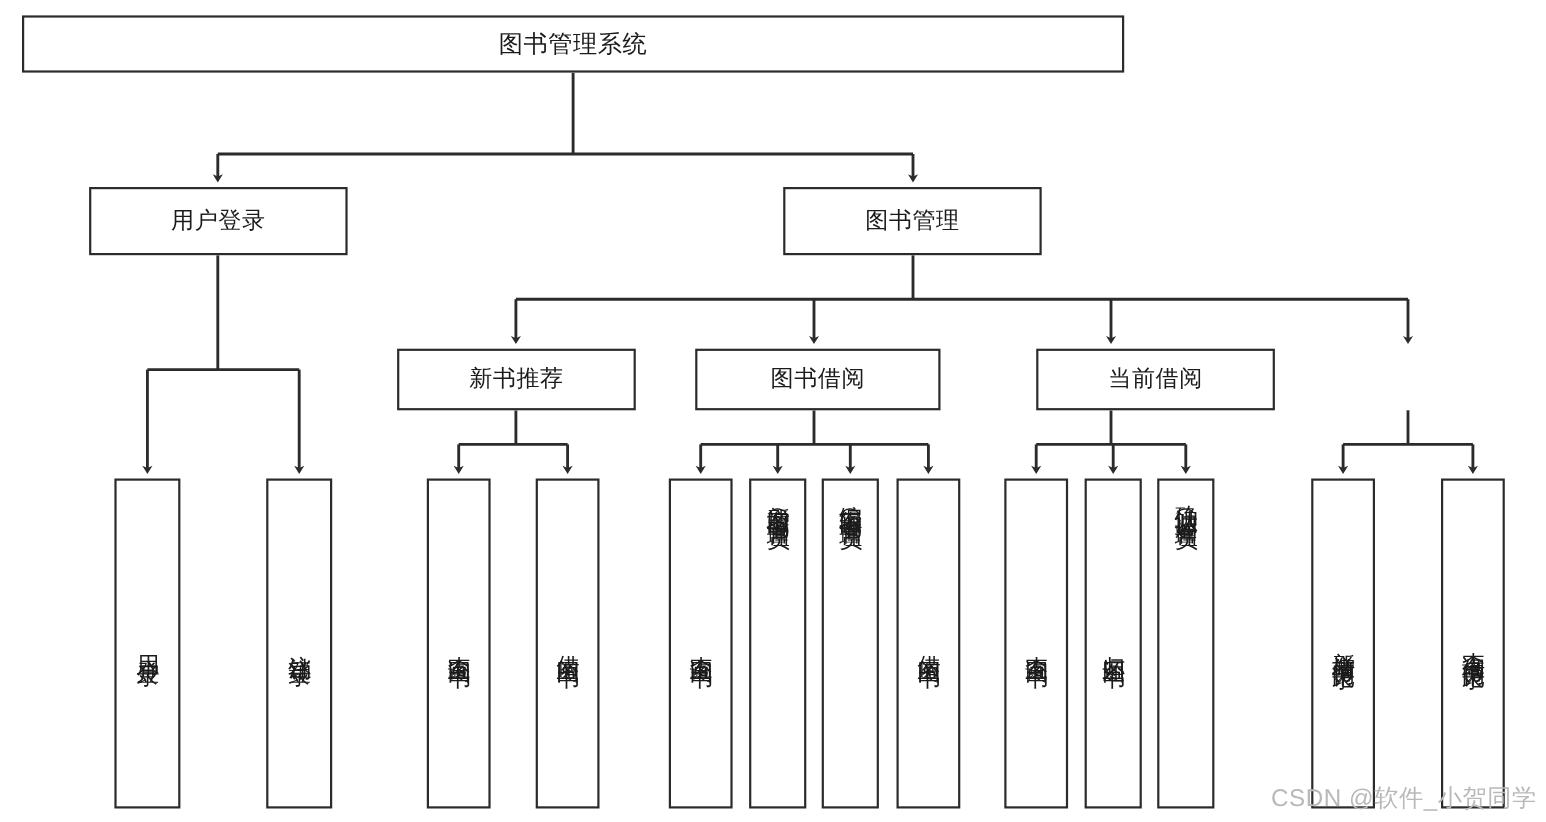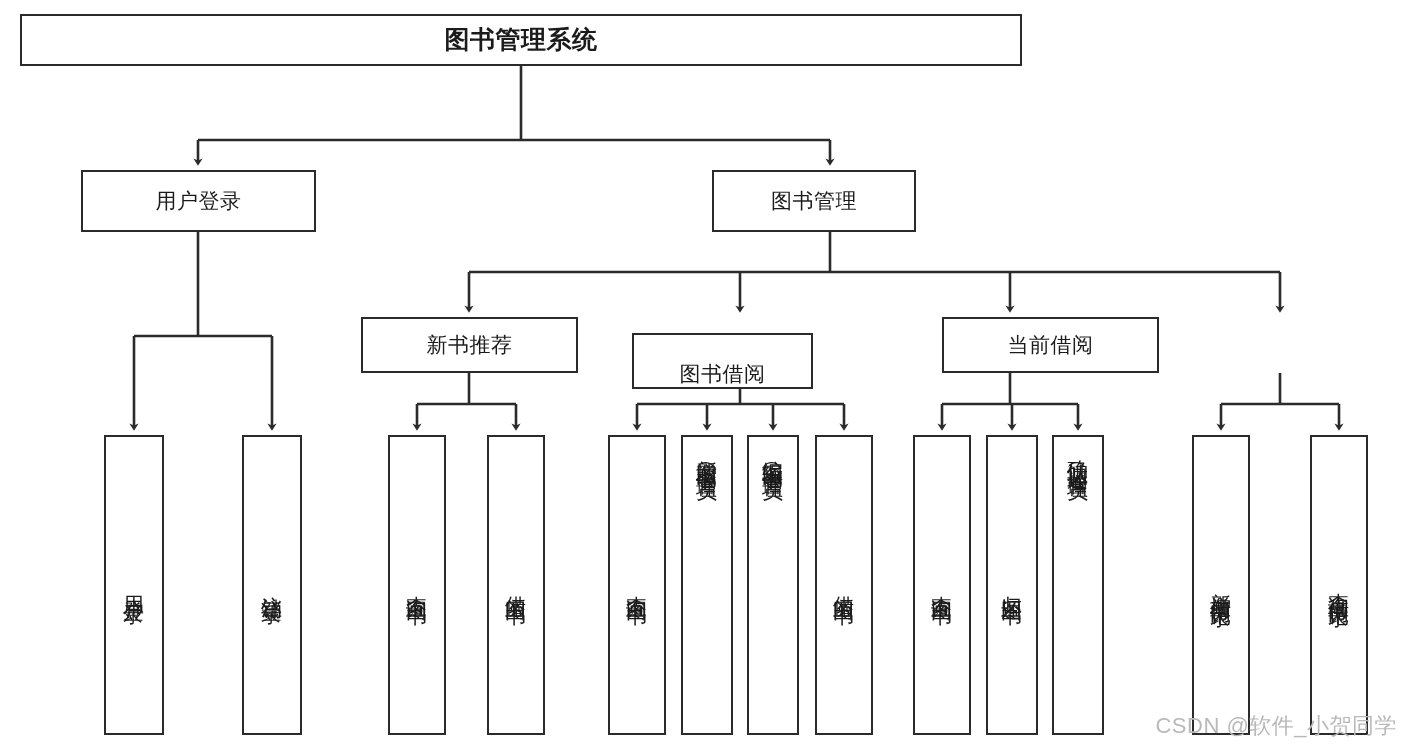--- a/index.html
+++ b/index.html
@@ -42,22 +42,21 @@
     text-align: center;
     line-height: 1.18;
     white-space: nowrap;
   }
   
   .node.h-node .label {
     font-size: 21px;
     letter-spacing: 0.5px;
   }
   .node.root .label {
-    font-size: 25px;
-    font-weight: bold;
+    font-size: 22px;
   }
   
   .node.leaf {
     align-items: flex-start;
     justify-content: center;
     padding-top: 6px;
   }
   .node.leaf .label {
     writing-mode: vertical-rl;
     text-orientation: upright;
@@ -150,29 +149,29 @@
   </svg>
 
   <div class="node h-node root" style="left:20px; top:14px; width:1002px; height:52px;">
     <span class="label">图书管理系统</span>
   </div>
 
   <div class="node h-node" style="left:81px; top:170px; width:235px; height:62px;">
     <span class="label">用户登录</span>
   </div>
 
-  <div class="node h-node" style="left:712px; top:170px; width:204px; height:62px;">
+  <div class="node h-node" style="left:712px; top:170px; width:235px; height:62px;">
     <span class="label">图书管理</span>
   </div>
 
   <div class="node h-node" style="left:361px; top:317px; width:217px; height:56px;">
     <span class="label">新书推荐</span>
   </div>
 
-  <div class="node h-node" style="left:632px; top:333px; width:181px; height:56px;align-items:flex-end;">
+  <div class="node h-node" style="left:632px; top:317px; width:223px; height:56px;">
     <span class="label">图书借阅</span>
   </div>
 
   <div class="node h-node" style="left:902px; top:317px; width:217px; height:56px;margin-left:40px;">
     <span class="label">当前借阅</span>
   </div>
 
 
   <div class="node leaf centered" style="left:104px; top:435px; width:60px; height:300px;">
     <span class="label">用户登录</span>

